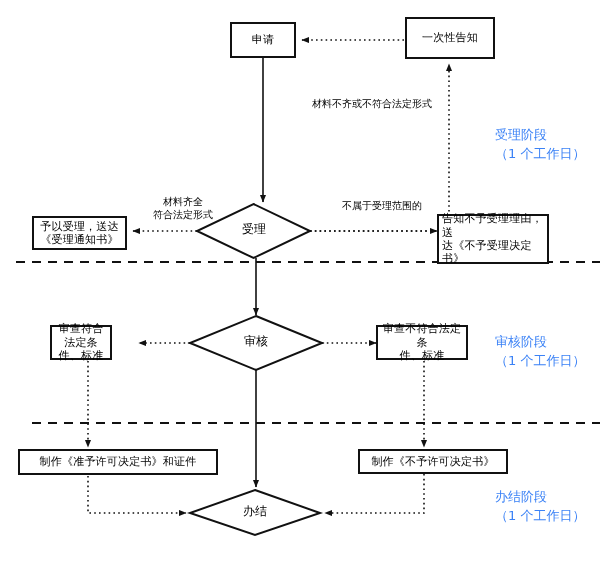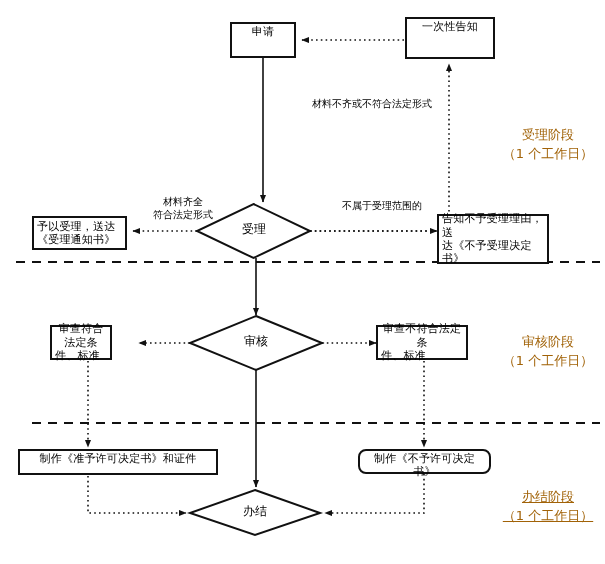--- a/index.html
+++ b/index.html
@@ -21,21 +21,21 @@
     position: absolute;
     left: 0;
     top: 0;
     width: 605px;
     height: 564px;
   }
   .node {
     position: absolute;
     box-sizing: border-box;
     display: flex;
-    align-items: flex-start;
+    align-items: center;
     justify-content: center;
     text-align: center;
     color: #000;
     background: #fff;
     z-index: 3;
   }
   .rect {
     border: 2px solid #111;
     line-height: 1.22;
     font-size: 11px;
@@ -58,23 +58,23 @@
     color: #000;
     line-height: 1.25;
     text-align: center;
     z-index: 5;
     background: transparent;
     white-space: nowrap;
   }
   .stage-label {
     position: absolute;
     font-size: 13px;
-    color: #a16207;
+    color: #3b82f6;
     line-height: 1.45;
-    text-align: center;
+    text-align: left;
     z-index: 4;
     white-space: nowrap;
   }
   .stage-label .line2 { display: block; }
 </style>
 </head>
 <body>
 
 <div id="canvas">
 
@@ -147,21 +147,21 @@
 
   <div class="node rect" style="left:376px; top:325px; width:92px; height:35px; flex-direction:column;font-family:Liberation Serif, serif;">
     <span>审查不符合法定条</span>
     <span>件、标准</span>
   </div>
 
   <div class="node rect" style="left:18px; top:449px; width:200px; height:26px;">
     <span>制作《准予许可决定书》和证件</span>
   </div>
 
-  <div class="node rect" style="left:358px; top:449px; width:133px; height:25px;border-radius:8px;">
+  <div class="node rect" style="left:358px; top:449px; width:150px; height:25px;">
     <span>制作《不予许可决定书》</span>
   </div>
 
   <div class="diamond-label" style="left:223px; top:221px; width:62px; height:20px;">
     <span>受理</span>
   </div>
 
   <div class="diamond-label" style="left:225px; top:333px; width:62px; height:20px;">
     <span>审核</span>
   </div>
@@ -186,18 +186,18 @@
   <div class="stage-label" style="left:495px; top:126px; width:106px;">
     <span style="display:block;">受理阶段</span>
     <span class="line2">（1 个工作日）</span>
   </div>
 
   <div class="stage-label" style="left:495px; top:333px; width:106px;">
     <span style="display:block;">审核阶段</span>
     <span class="line2">（1 个工作日）</span>
   </div>
 
-  <div class="stage-label" style="left:495px; top:488px; width:106px;text-decoration:underline;">
+  <div class="stage-label" style="left:495px; top:488px; width:106px;">
     <span style="display:block;">办结阶段</span>
     <span class="line2">（1 个工作日）</span>
   </div>
 
 </div>
 
 </body></html>

